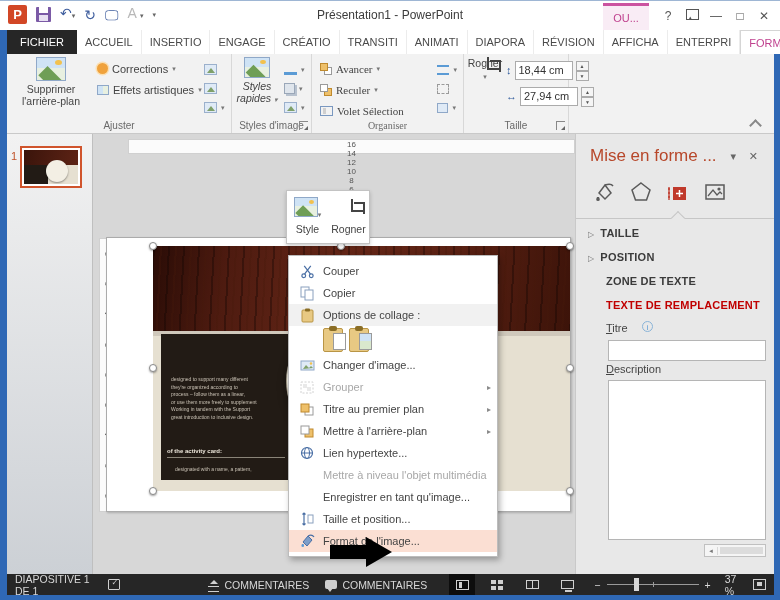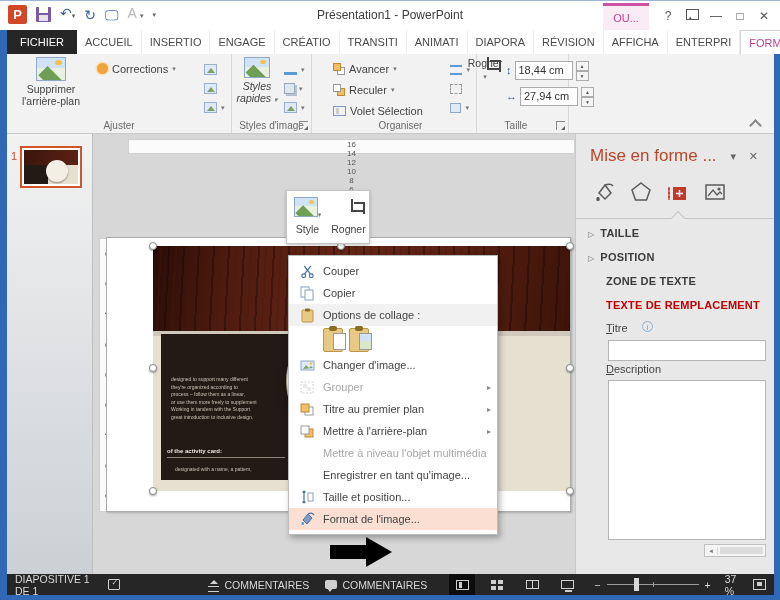--- a/index.html
+++ b/index.html
@@ -218,20 +218,25 @@
       <div class="bigbtn" style="left:4px; width:80px;">
         <span class="pic-ico" style="width:30px;height:24px;"></span>
         <div>Supprimer l'arrière-plan</div>
       </div>
       <div style="position:absolute; left:90px; top:4px;">
         <div class="rrow">
             <span class="sun"></span>
             <span>Corrections</span>
             <span class="caret">▾</span>
           </div>
+        <div class="rrow">
+            <span class="gridpic"></span>
+            <span>Effets artistiques</span>
+            <span class="caret">▾</span>
+          </div>
       </div>
       <div style="position:absolute; left:197px; top:6px;">
         <div class="rrow" style="height:19px;">
             <span class="smico"></span>
           </div>
         <div class="rrow" style="height:19px;">
             <span class="smico"></span>
           </div>
         <div class="rrow" style="height:19px;">
             <span class="smico"></span>
@@ -257,21 +262,21 @@
           </div>
         <div class="rrow" style="height:19px;">
             <span class="smico"></span>
             <span class="caret">▾</span>
           </div>
       </div>
       <div class="rg-label">Styles d'image</div>
       <div class="launcher"></div>
     </div>
 
-    <div class="rgroup" style="left:318px; width:152px;">
+    <div class="rgroup" style="left:305px; width:152px;font-family:Liberation Serif, serif;">
       <div style="position:absolute; left:8px; top:4px;">
         <div class="rrow">
             <span class="sq2">
               <span class="b" style="right:0;bottom:0;"></span>
               <span class="f" style="left:0;top:0;"></span>
             </span>
             <span>Avancer</span> 
             <span class="caret">▾</span>
           </div>
         <div class="rrow">
@@ -552,20 +557,30 @@
       <div class="cm-row">
         <span class="cm-ico">
             <svg width="14" height="13" viewBox="0 0 14 13">
               <rect x="5" y="4" width="8" height="8" fill="#eec06a" stroke="#c08a2e"></rect>
               <rect x="1" y="1" width="8" height="8" fill="#fff" stroke="#9a9a9a"></rect>
             </svg>
           </span>
         <span>Mettre à l'arrière-plan</span>
           <span class="cm-sub">▸</span>
       </div>
+      <div class="cm-row">
+        <span class="cm-ico">
+            <svg width="14" height="14" viewBox="0 0 14 14">
+              <circle cx="7" cy="7" r="5.5" fill="none" stroke="#4a6fa5" stroke-width="1.2"></circle>
+              <ellipse cx="7" cy="7" rx="2.5" ry="5.5" fill="none" stroke="#4a6fa5" stroke-width="1"></ellipse>
+              <path d="M1.5 7 h11" stroke="#4a6fa5" stroke-width="1"></path>
+            </svg>
+          </span>
+        <span>Lien hypertexte...</span>
+      </div>
       <div class="cm-row dis">
         <span class="cm-ico"></span>
         <span>Mettre à niveau l'objet multimédia</span>
       </div>
       <div class="cm-row">
         <span class="cm-ico"></span>
         <span>Enregistrer en tant qu'image...</span>
       </div>
       <div class="cm-row">
         <span class="cm-ico">

